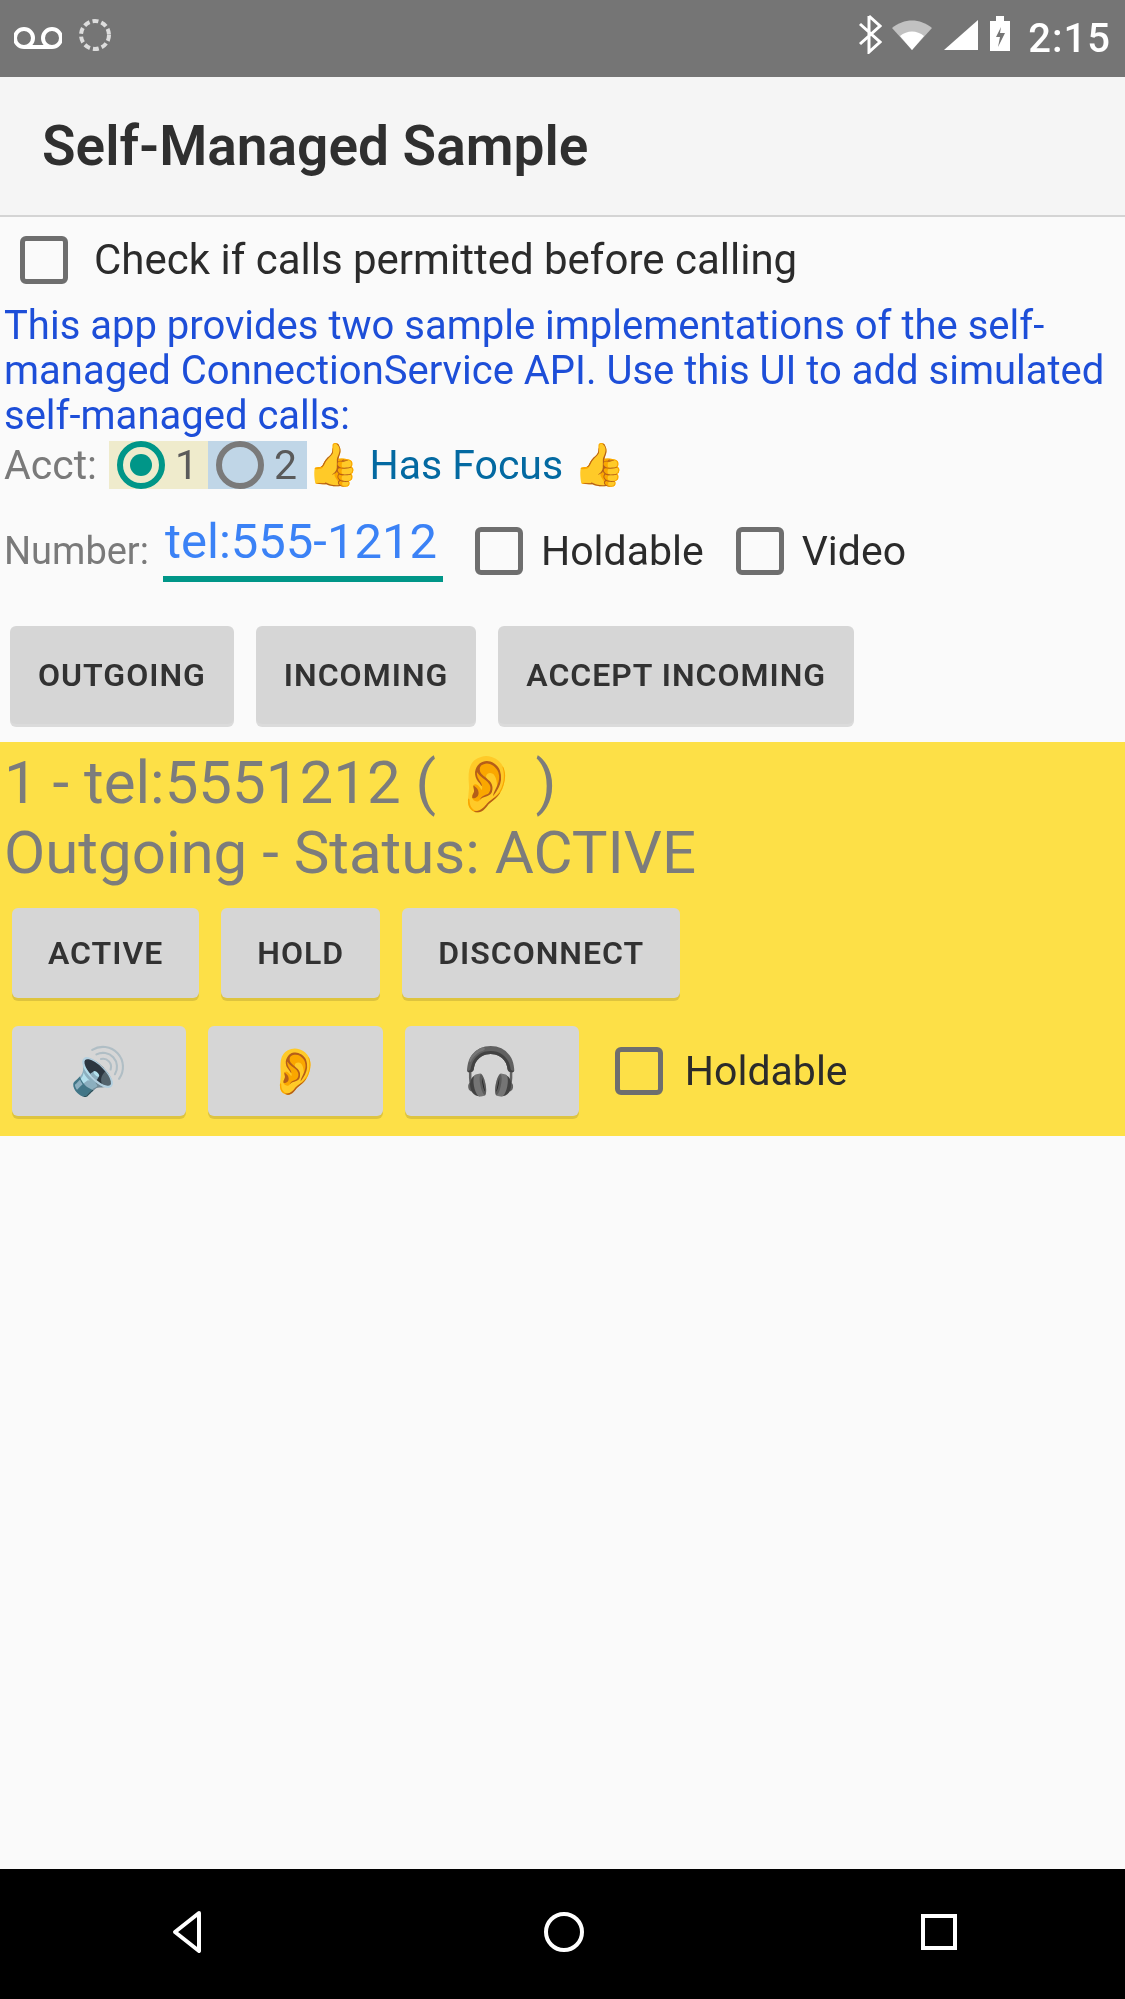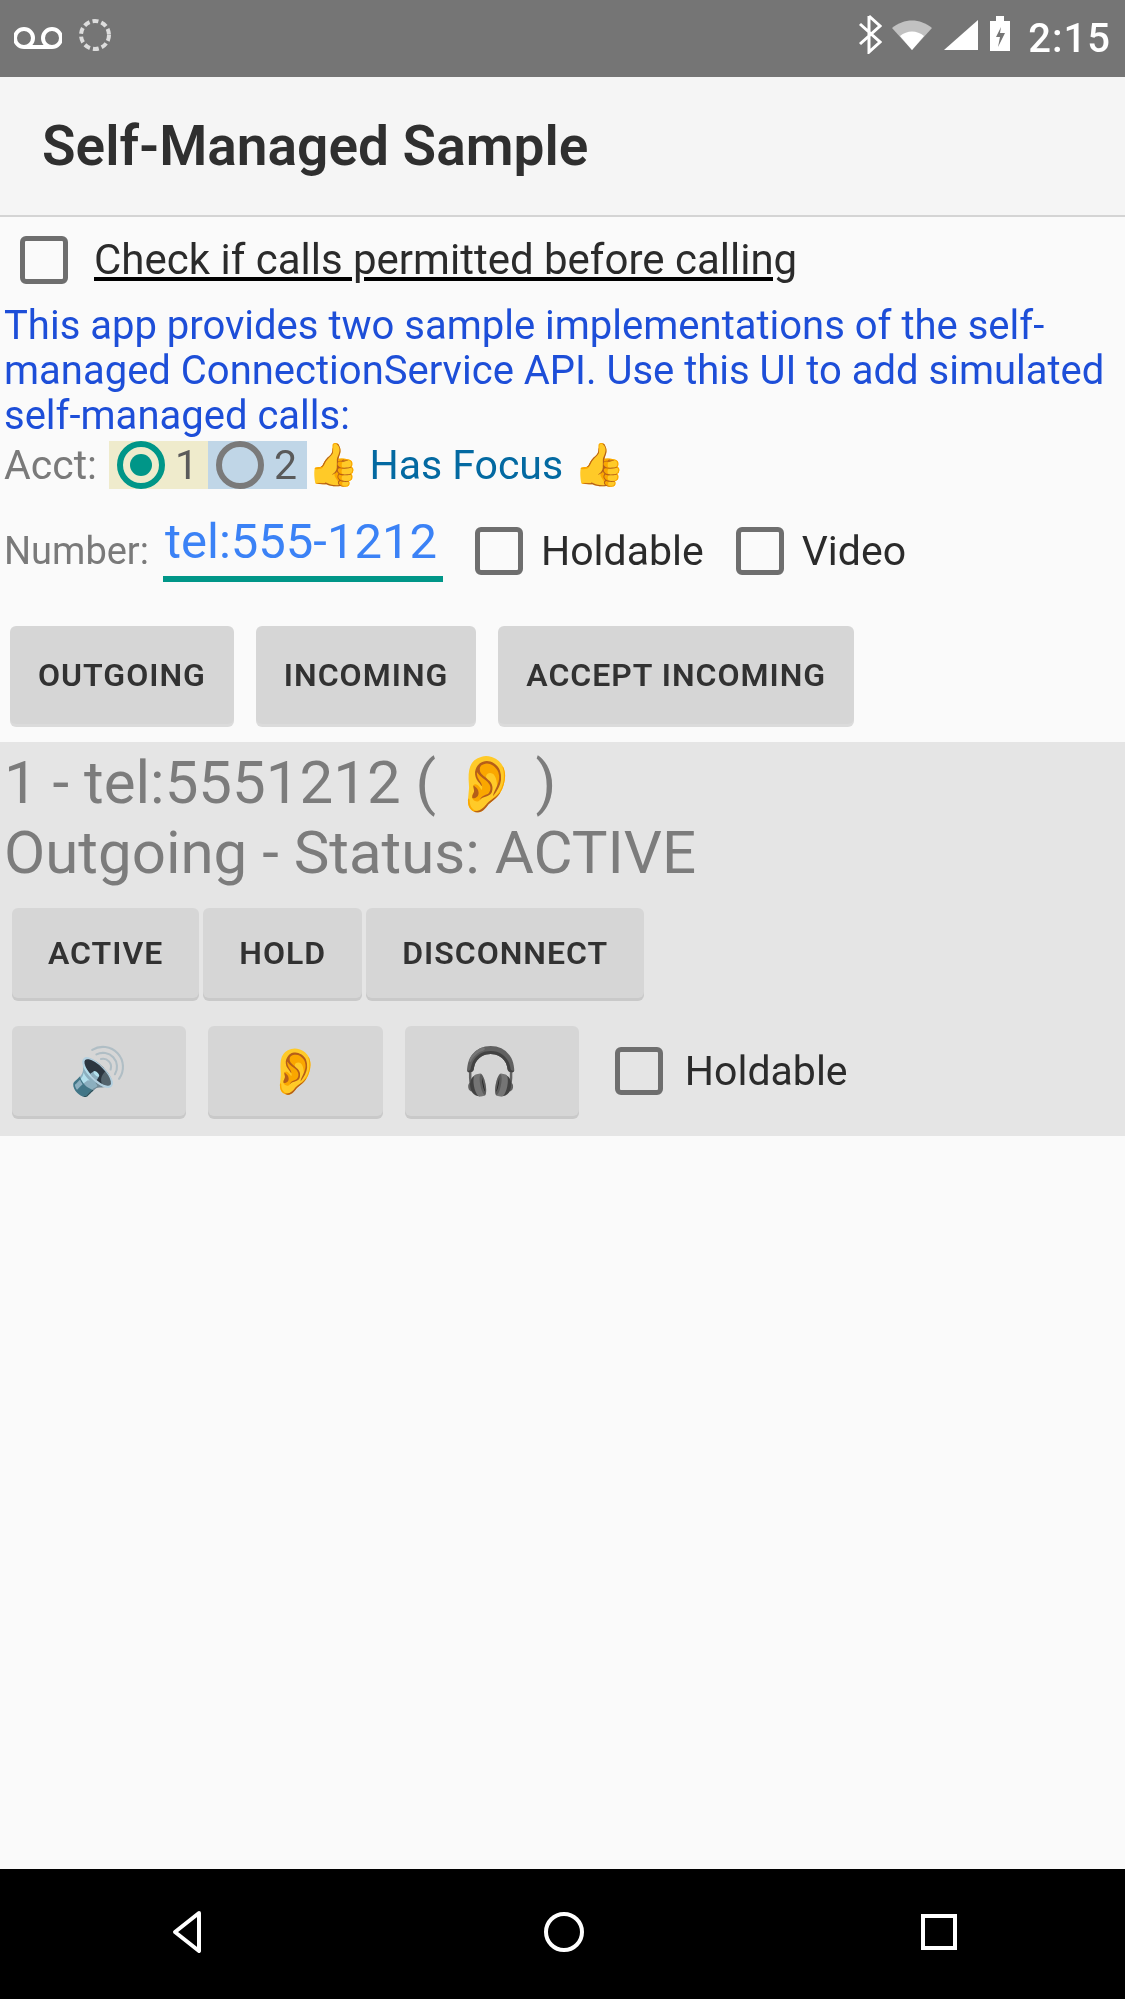--- a/index.html
+++ b/index.html
@@ -20,21 +20,21 @@
   .app-header {
     height: 140px; display: flex; align-items: center; padding: 0 42px;
     background: #f5f5f5; border-bottom: 2px solid #d4d4d4;
     font-size: 55px; font-weight: 600; color: #2f2f2f;
   }
 
   
   .content { flex: 1; background: #fafafa; position: relative; }
 
   .row-check-permitted {
-    display: flex; align-items: center; padding: 18px 20px 18px 20px; text-decoration: underline;
+    display: flex; align-items: center; padding: 18px 20px 18px 20px;
   }
   .checkbox {
     width: 48px; height: 48px; border: 5px solid #6e6e6e; border-radius: 6px;
     margin-right: 26px; flex: 0 0 auto;
   }
   .check-label { font-size: 42px; color: #2b2b2b; }
 
   .description {
     padding: 2px 4px 0 4px; font-size: 40px; color: #1d4ed8; line-height: 1.12;
   }
@@ -78,28 +78,28 @@
     display: flex; gap: 22px; padding: 36px 10px 18px 10px;
   }
   .btn {
     background: #d6d6d6; border: 0; border-radius: 6px;
     padding: 30px 28px; font-size: 32px; font-weight: 600; color: #323232;
     letter-spacing: 1px; font-family: inherit; box-shadow: 0 3px 0 rgba(0,0,0,0.12);
   }
 
   
   .call-card {
-    background: #e5e5e5; padding: 6px 4px 16px 4px;
+    background: #fde047; padding: 6px 4px 16px 4px;
   }
   .call-line1, .call-line2 {
     font-size: 60px; color: #7c7c7c; line-height: 1.1; padding: 2px 0;
   }
   .call-line1 .ear { font-size: 56px; }
   .call-btns {
-    display: flex; gap: 4px; padding: 20px 8px 4px 8px;
+    display: flex; gap: 22px; padding: 20px 8px 4px 8px;
   }
   .call-btns .btn { padding: 26px 36px; }
   .audio-btns {
     display: flex; align-items: center; gap: 22px; padding: 24px 8px 4px 8px;
   }
   .audio-btns .btn { padding: 18px 58px; font-size: 46px; }
   .audio-btns .chk-wrap { display: flex; align-items: center; margin-left: 14px; }
   .audio-btns .chk-wrap .checkbox { margin-right: 22px; }
   .audio-btns .chk-label { font-size: 41px; color: #2b2b2b; }
 

